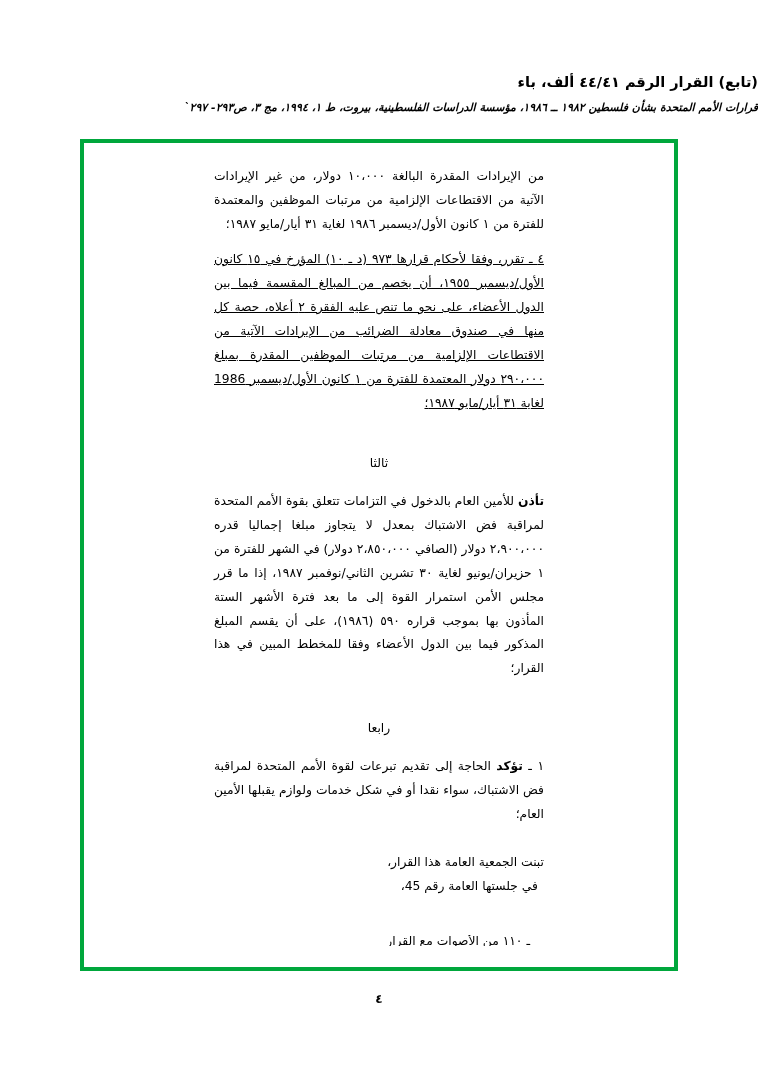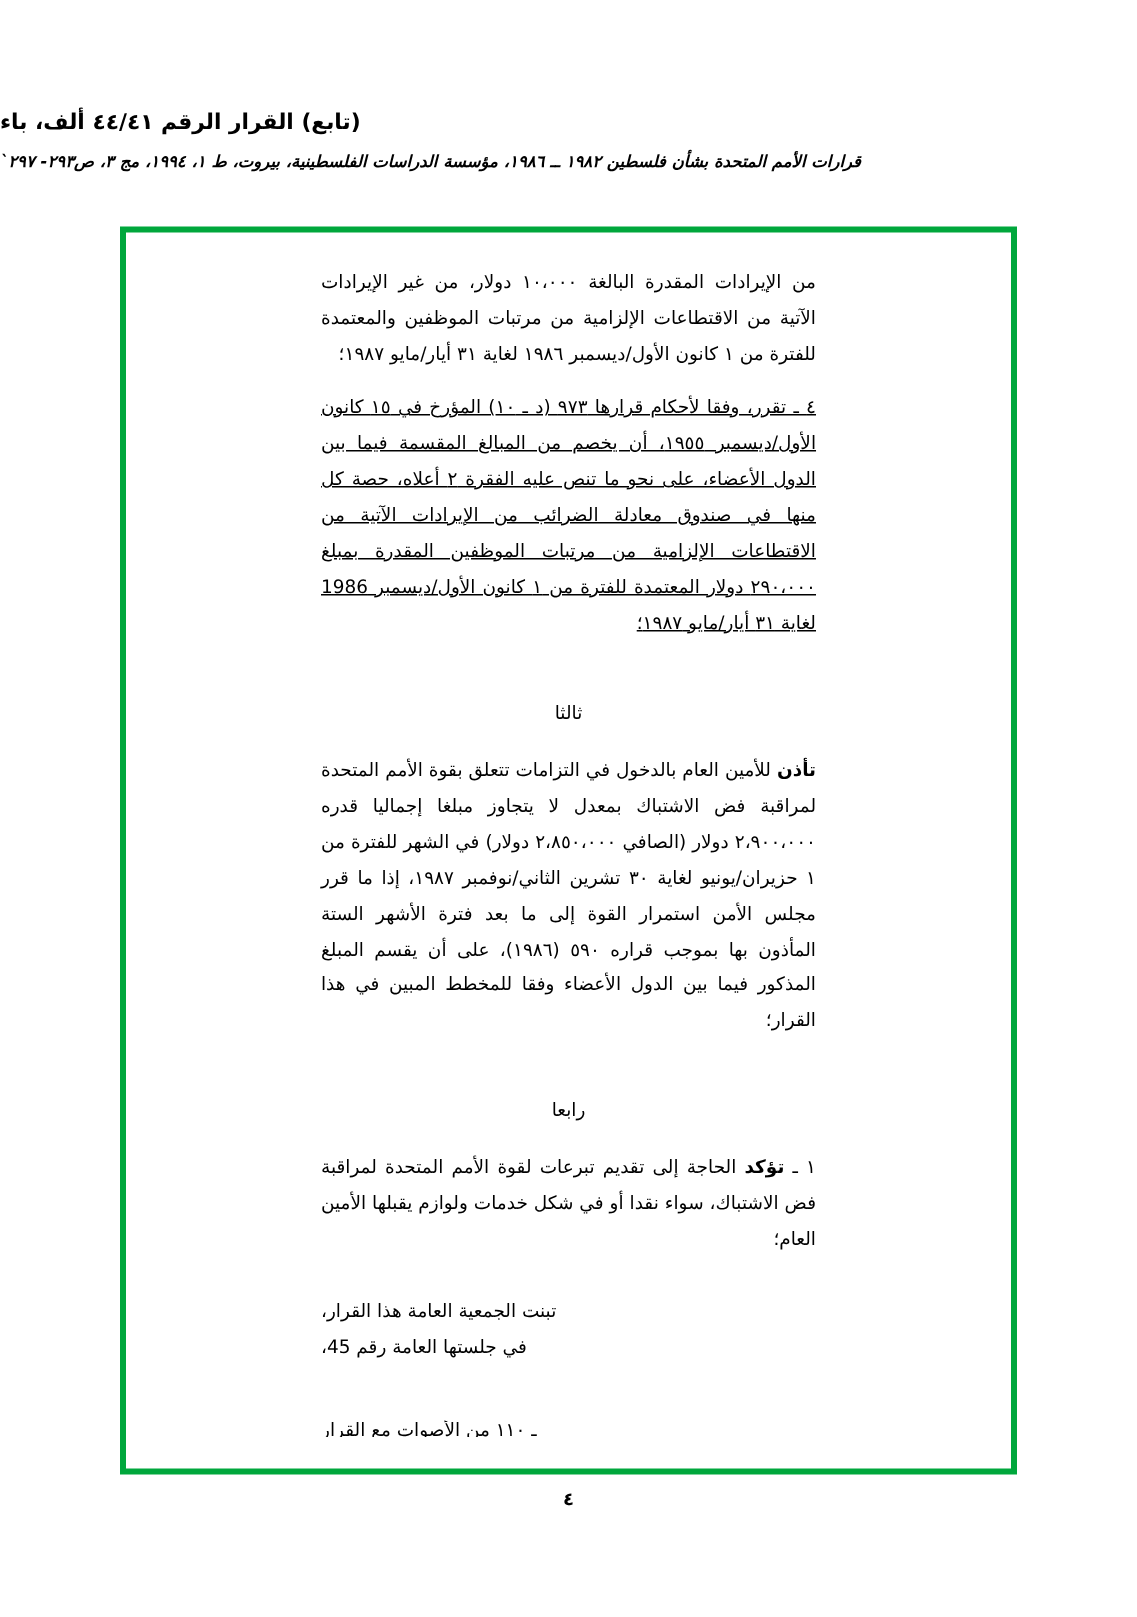--- a/index.html
+++ b/index.html
@@ -19,40 +19,40 @@
     position: relative;
     width: 758px;
     height: 1078px;
     box-sizing: border-box;
   }
   .header-block {
     position: absolute;
     top: 72px;
     left: 0;
     width: 758px;
-    text-align: left;
+    text-align: right;
   }
   .doc-title {
     font-size: 14.5px;
     font-weight: bold;
     letter-spacing: 0px;
     line-height: 1.4;
     direction: rtl;
   }
   .doc-subtitle {
     font-size: 11px;
     font-weight: bold;
     margin-top: 9px;
     direction: rtl;
     white-space: nowrap;
     font-style: italic;
   }
   .content-frame {
     position: absolute;
-    top: 151px;
+    top: 139px;
     right: 80px;
     left: 80px;
     height: 832px;
     border: 4px solid #00a73c;
     box-sizing: border-box;
     background: #ffffff;
   }
   .content-inner {
     position: absolute;
     top: 22px;
@@ -85,21 +85,21 @@
     margin: 36px 0 14px 0;
     direction: rtl;
   }
   .bold {
     font-weight: bold;
   }
   .tail-block {
     margin-top: 24px;
     font-size: 12.3px;
     line-height: 1.95;
-    text-align: left;
+    text-align: right;
     direction: rtl;
   }
   .tail-block .line {
     display: block;
   }
   .tail-block .line.indent1 { padding-right: 6px; }
   .tail-block .line.indent2 { padding-right: 14px; margin-top: 36px; }
   .tail-block .line.clipped {
     overflow: hidden;
     height: 11px;

